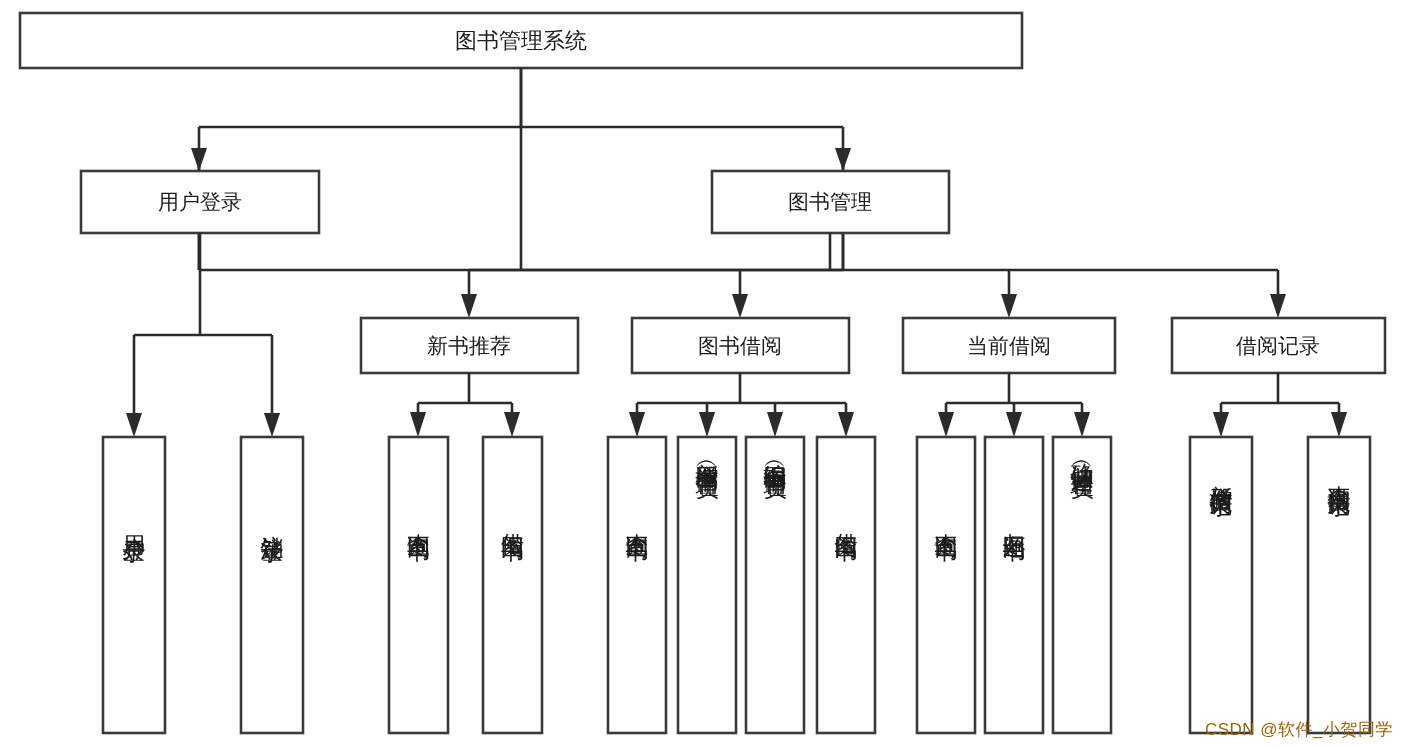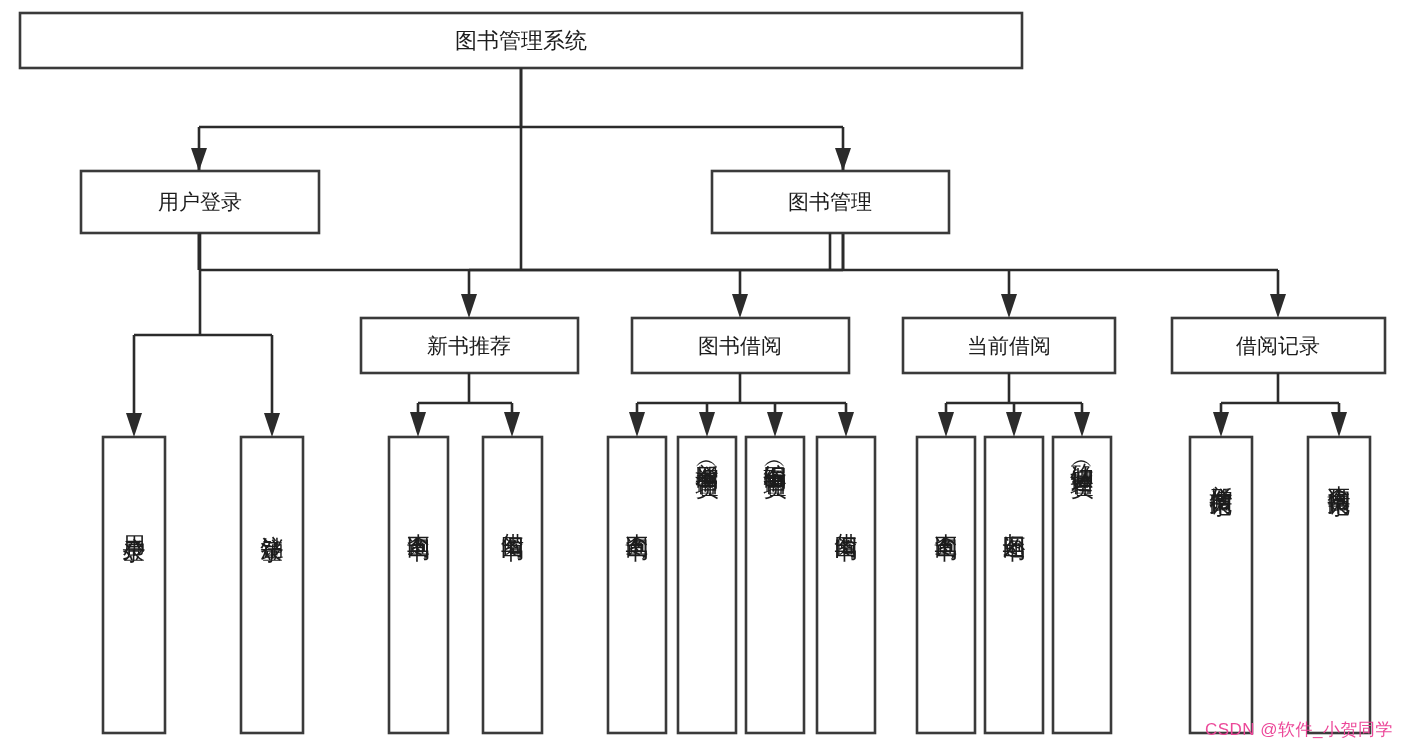--- a/index.html
+++ b/index.html
@@ -72,21 +72,21 @@
     color: #1c1c1c;
     white-space: nowrap;
     text-align: start;
   }
   .watermark {
     position: absolute;
     right: 12px;
     bottom: 6px;
     font-family: "Liberation Sans", "DejaVu Sans", sans-serif;
     font-size: 17px;
-    color: #ec4899;
+    color: #a16207;
     letter-spacing: 0.5px;
     white-space: nowrap;
   }
 </style>
 </head>
 <body>
 
 <div id="diagram-root">
 
   <svg class="diagram-canvas" viewBox="0 0 1405 747" xmlns="http://www.w3.org/2000/svg">

